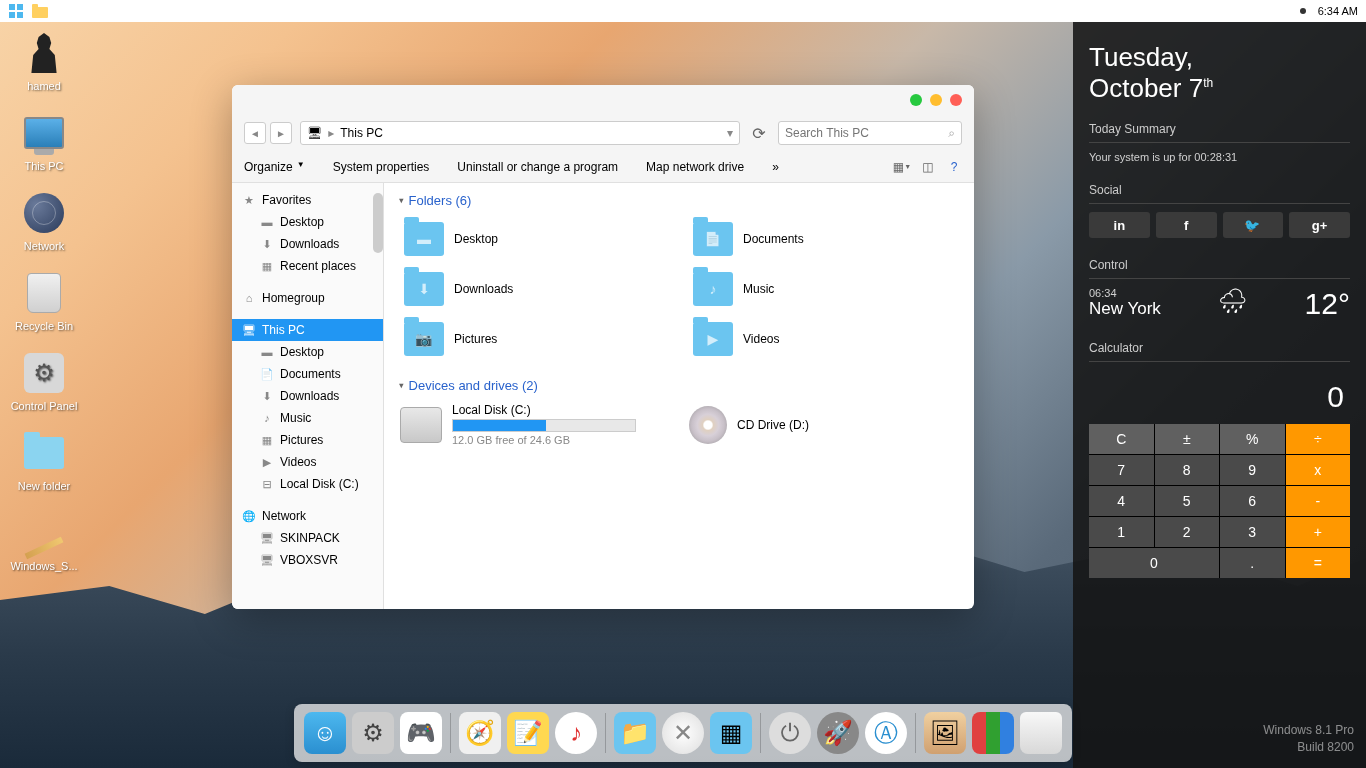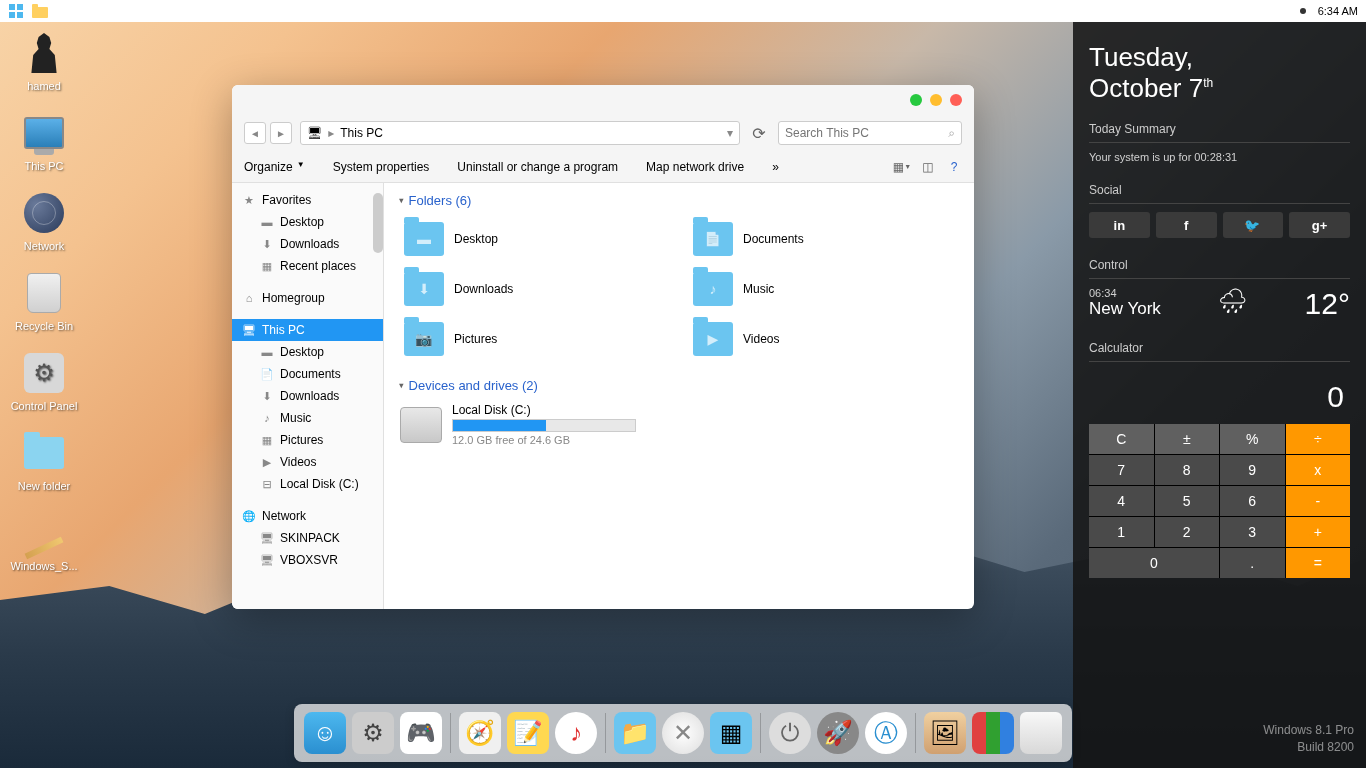--- a/index.html
+++ b/index.html
@@ -331,20 +331,24 @@
         <div class="drive-item">
           <div class="drive-icon"></div>
           <div class="drive-info">
             <span>Local Disk (C:)</span>
             <div class="drive-bar">
                 <div class="drive-fill" style="width:51%"></div>
               </div>
             <span class="drive-free">12.0 GB free of 24.6 GB</span>
           </div>
         </div>
+        <div class="drive-item">
+          <div class="cd-icon"></div>
+          <span>CD Drive (D:)</span>
+        </div>
       </div>
     </div>
   </div>
 </div>
 
 <div class="right-panel">
   <div class="rp-date">
     <span>Tuesday,</span><br>
     <span>October 7</span><sup>th</sup>
   </div>

